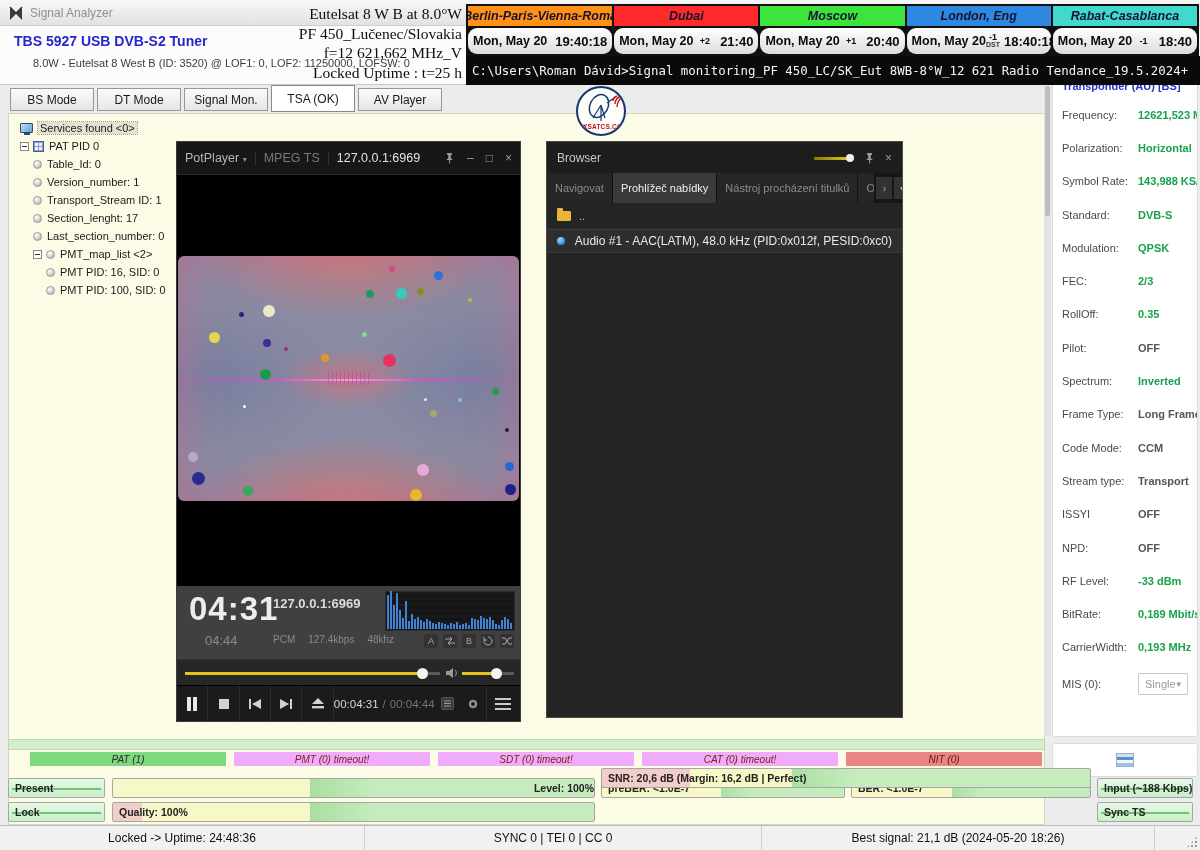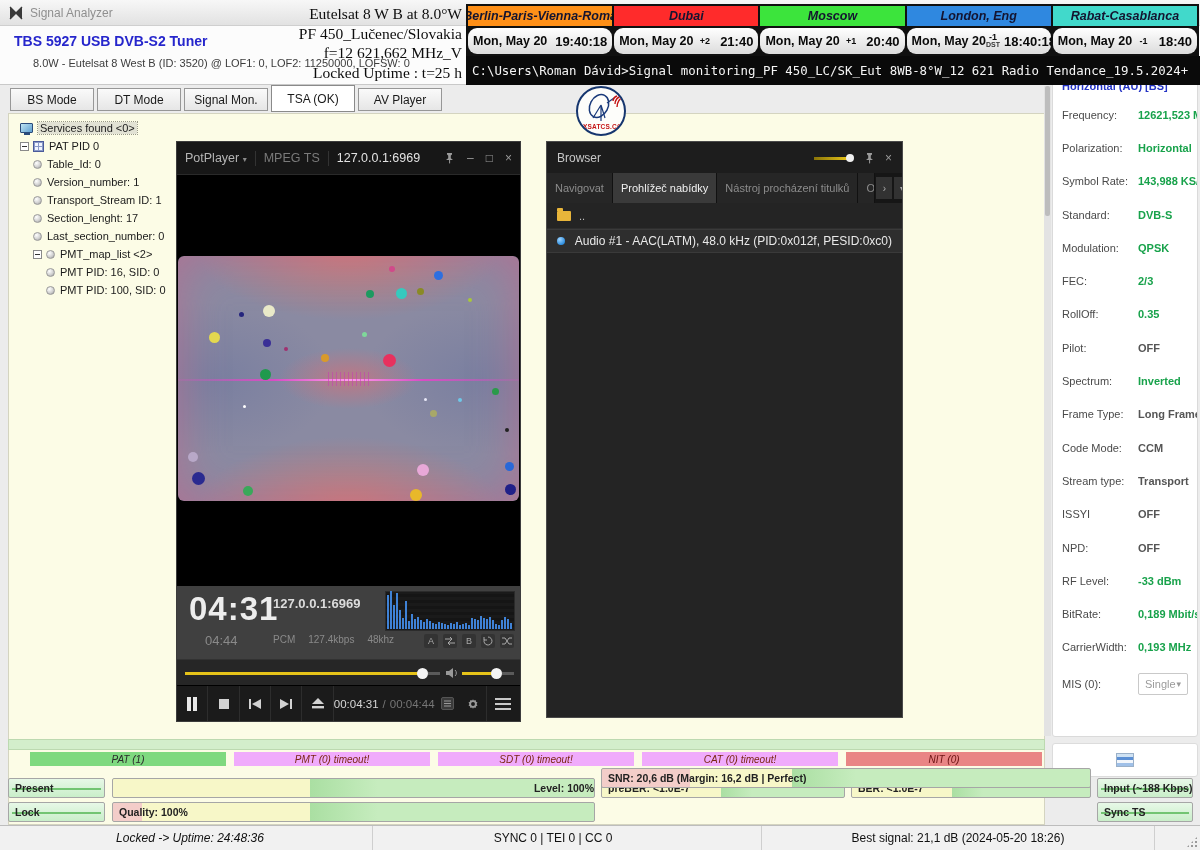--- a/index.html
+++ b/index.html
@@ -327,21 +327,21 @@
       <span class="tree-sp"></span>
       <span class="bullet"></span>
       <span class="tree-label">PMT PID: 100, SID: 0</span>
     </div>
   </div>
 
 <div class="abs vscroll">
     <div class="thumb"></div>
   </div>
 <div class="abs tp-card">
-  <div class="tp-header">Horizontal (AU) [BS]</div>
+  <div class="tp-header">Transponder (AU) [BS]</div>
   <div class="tp-rows" id="tp-rows">
       <div class="tp-row">
         <div class="tp-label">Frequency:</div>
         <div class="tp-value green">12621,523 MHz</div>
       </div>
       <div class="tp-row">
         <div class="tp-label">Polarization:</div>
         <div class="tp-value green">Horizontal</div>
       </div>
       <div class="tp-row">
@@ -671,17 +671,17 @@
 <div class="abs meter bar-preber" style="left:601px;top:778px;width:244px;"><span>preBER: &lt;1.0E-7</span></div>
 <div class="abs meter bar-ber" style="left:851px;top:778px;width:240px;"><span>BER: &lt;1.0E-7</span></div>
 <div class="abs badge" style="left:1097px;top:778px;width:96px;"><span>Input (~188 Kbps)</span></div>
 
 <div class="abs badge" style="left:8px;top:802px;width:97px;"><span>Lock</span></div>
 <div class="abs meter bar-quality" style="left:112px;top:802px;width:483px;"><span>Quality: 100%</span></div>
 <div class="abs meter bar-snr" style="left:601px;top:768px;width:490px;"><span>SNR: 20,6 dB (Margin: 16,2 dB | Perfect)</span></div>
 <div class="abs badge" style="left:1097px;top:802px;width:96px;"><span>Sync TS</span></div>
 
 <div class="abs statusbar">
-  <div class="sb-sec" style="left:8px;width:365px;font-style:italic;">Locked -&gt; Uptime: 24:48:36</div>
+  <div class="sb-sec" style="left:0;width:365px;">Locked -&gt; Uptime: 24:48:36</div>
   <div class="sb-sec" style="left:345px;width:417px;">SYNC 0 | TEI 0 | CC 0</div>
   <div class="sb-sec" style="left:762px;width:393px;">Best signal: 21,1 dB (2024-05-20 18:26)</div>
   <div class="grip"></div>
 </div>
 
 </body></html>

